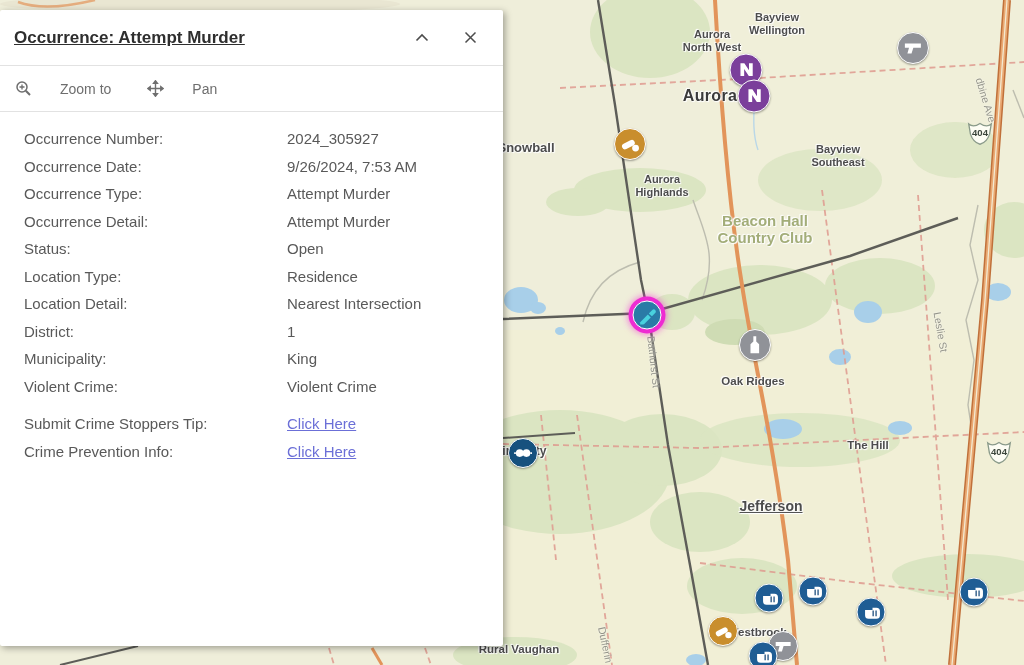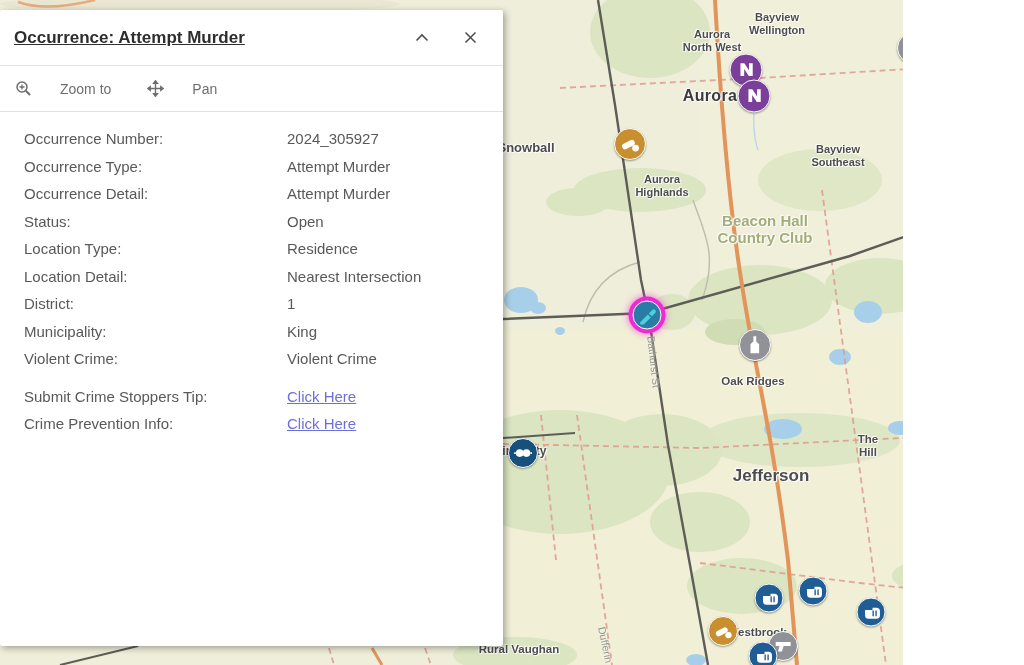--- a/index.html
+++ b/index.html
@@ -1,16 +1,16 @@
 <!DOCTYPE html>
 <html><head>
 <meta charset="utf-8">
 <style>
   html,body{margin:0;padding:0;background:#fff;}
-  #app{position:relative;width:903px;height:665px;overflow:hidden;
+  #app{position:relative;width:1024px;height:665px;overflow:hidden;
        font-family:"Liberation Sans",sans-serif;-webkit-font-smoothing:antialiased;}
 
   
   #map{position:absolute;inset:0;background:#efeeda;}
   #basemap{position:absolute;left:0;top:0;}
   #labels-layer,#markers-layer{position:absolute;inset:0;pointer-events:none;}
   .map-label{position:absolute;transform:translate(-50%,-50%);text-align:center;
     color:#4c4c4c;font-weight:bold;white-space:pre-line;line-height:1.15;
     text-shadow:0 0 2px #fff,0 0 2px #fff,1px 1px 1px #fff,-1px -1px 1px #fff;}
   .map-label.city{font-size:16px;color:#3b3b3b;letter-spacing:.3px;}
@@ -136,21 +136,21 @@
         <div class="map-label" style="left: 838px; top: 156px; font-size: 11px;">Bayview
 Southeast</div>
         <div class="map-label" style="left: 526px; top: 148px; font-size: 13px;">Snowball</div>
         <div class="map-label" style="left: 662px; top: 186px; font-size: 11px;">Aurora
 Highlands</div>
         <div class="map-label area-olive" style="left: 765px; top: 229px; font-size: 15px; text-align: center;">Beacon Hall
 Country Club</div>
         <div class="map-label" style="left: 753px; top: 382px; font-size: 11.5px;">Oak Ridges</div>
         <div class="map-label" style="left: 868px; top: 446px; font-size: 11.5px;">The Hill</div>
         <div class="map-label" style="left: 520px; top: 452px; font-size: 12px;">King City</div>
-        <div class="map-label" style="left: 771px; top: 476px; font-size: 17px;">Jefferson</div>
+        <div class="map-label" style="left: 771px; top: 506px; font-size: 14px; text-decoration: underline;">Jefferson</div>
         <div class="map-label" style="left: 757px; top: 633px; font-size: 11.5px;">Westbrook</div>
         <div class="map-label" style="left: 519px; top: 650px; font-size: 11.5px;">Rural Vaughan</div>
         <div class="road-label" style="left: 654px; top: 362px; font-size: 10.5px; transform: translate(-50%, -50%) rotate(84deg);">Bathurst St</div>
         <div class="road-label" style="left: 941px; top: 332px; font-size: 10.5px; transform: translate(-50%, -50%) rotate(80deg);">Leslie St</div>
         <div class="road-label" style="left: 607px; top: 651px; font-size: 10.5px; transform: translate(-50%, -50%) rotate(78deg);">Dufferin St</div>
         <div class="road-label" style="left: 986px; top: 100px; font-size: 10.5px; transform: translate(-50%, -50%) rotate(73deg);">dbine Ave</div>
         <div class="shield" style="left: 980px; top: 133px;">
           <svg width="27" height="25" viewBox="0 0 24 22">
             <path d="M2,3 Q6,6.5 12,2.5 Q18,6.5 22,3 L20.5,12 Q18,19.5 12,21 Q6,19.5 3.5,12 Z" fill="#fdfdf4" stroke="#8a9a8a" stroke-width="1.2"></path>
             <text x="12" y="13.5" text-anchor="middle" font-size="8.5" font-weight="bold" font-family="Liberation Sans, sans-serif" fill="#3c463c">404</text>
@@ -290,20 +290,24 @@
       </div>
     </div>
 
     <div class="popup-body">
       <div id="fields-list">
   <div class="field-row">
     <span class="f-label">Occurrence Number:</span>
     <span class="f-value">2024_305927</span>
   </div>
 
+  <div class="field-row">
+    <span class="f-label">Occurrence Date:</span>
+    <span class="f-value">9/26/2024, 7:53 AM</span>
+  </div>
 
   <div class="field-row">
     <span class="f-label">Occurrence Type:</span>
     <span class="f-value">Attempt Murder</span>
   </div>
 
   <div class="field-row">
     <span class="f-label">Occurrence Detail:</span>
     <span class="f-value">Attempt Murder</span>
   </div>

